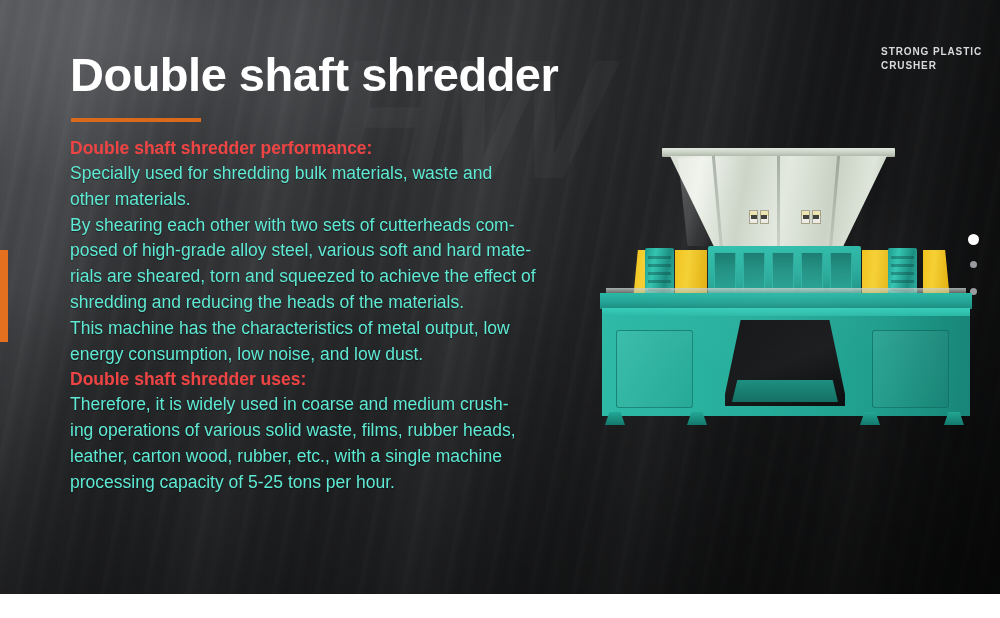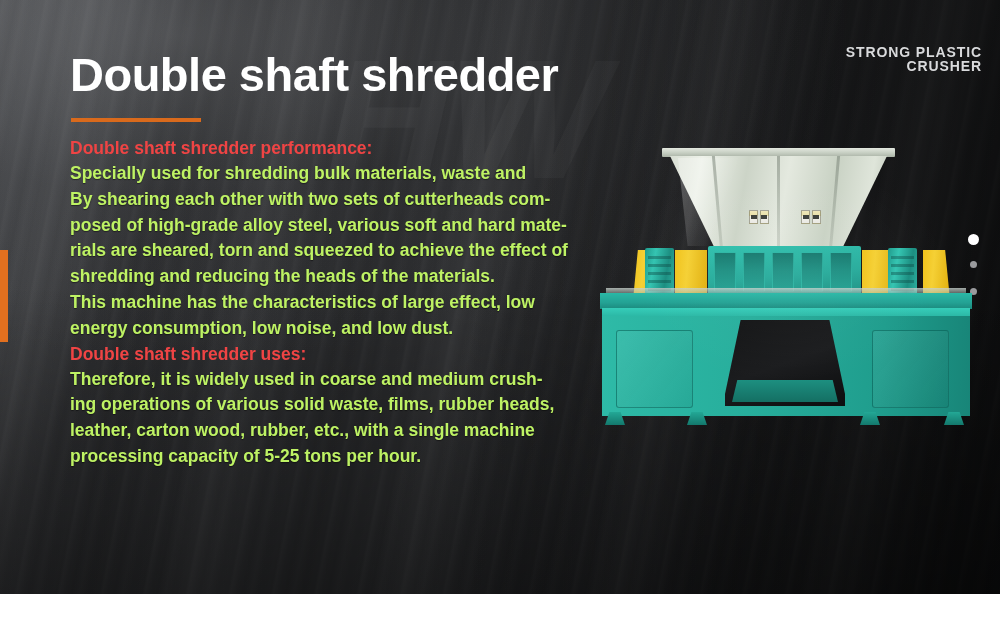--- a/index.html
+++ b/index.html
@@ -96,23 +96,22 @@
     width: 8px;
     height: 92px;
     background: #e2701f;
   }
 
   
   #brand-label {
     position: absolute;
     right: 18px;
     top: 45px;
-    text-align: right;
     color: #d9dadc;
-    font-size: 14px;
+    font-size: 10px;
     font-weight: 700;
     letter-spacing: 0.9px;
     line-height: 14px;
   }
 
   
   #text-col {
     position: absolute;
     left: 70px;
     top: 48px;
@@ -133,23 +132,23 @@
     margin: 16px 0 14px 1px;
   }
   .sub-head {
     color: #ef4444;
     font-size: 17.5px;
     font-weight: 700;
     line-height: 25px;
     margin: 0;
   }
   .body-line {
-    color: #bef264;
+    color: #5eead4;
     font-size: 17.5px;
-    font-weight: 700;
+    font-weight: 400;
     line-height: 25.8px;
     margin: 0;
     text-shadow: 0 1px 1px rgba(0,0,0,0.45);
   }
 
   
   #pager {
     position: absolute;
     right: 21px;
     top: 234px;
@@ -323,25 +322,26 @@
     <div>STRONG PLASTIC</div>
     <div>CRUSHER</div>
   </div>
 
   <div id="text-col">
     <h1 id="headline">Double shaft shredder</h1>
     <div id="headline-rule"></div>
 
     <p class="sub-head">Double shaft shredder performance:</p>
     <p class="body-line">Specially used for shredding bulk materials, waste and</p>
+    <p class="body-line">other materials.</p>
     <p class="body-line">By shearing each other with two sets of cutterheads com-</p>
     <p class="body-line">posed of high-grade alloy steel, various soft and hard mate-</p>
     <p class="body-line">rials are sheared, torn and squeezed to achieve the effect of</p>
     <p class="body-line">shredding and reducing the heads of the materials.</p>
-    <p class="body-line">This machine has the characteristics of large effect, low</p>
+    <p class="body-line">This machine has the characteristics of metal output, low</p>
     <p class="body-line">energy consumption, low noise, and low dust.</p>
 
     <p class="sub-head">Double shaft shredder uses:</p>
     <p class="body-line">Therefore, it is widely used in coarse and medium crush-</p>
     <p class="body-line">ing operations of various solid waste, films, rubber heads,</p>
     <p class="body-line">leather, carton wood, rubber, etc., with a single machine</p>
     <p class="body-line">processing capacity of 5-25 tons per hour.</p>
   </div>
 
   <div id="pager">

